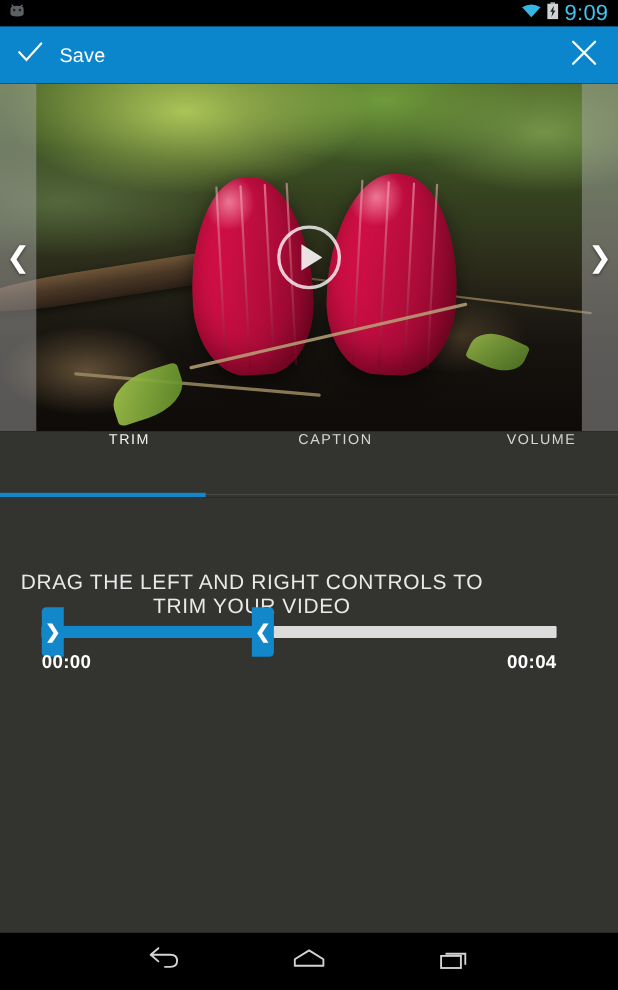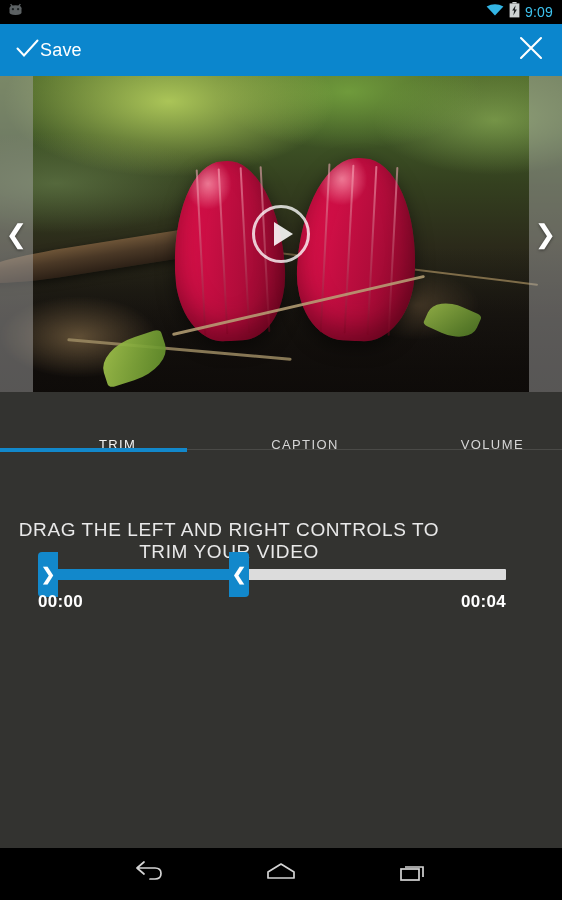--- a/index.html
+++ b/index.html
@@ -15,32 +15,32 @@
   .statusbar {
     position: absolute; left: 0; top: 0; width: 562px; height: 24px;
     background: #000; display: flex; align-items: center;
   }
   .sb-left { padding-left: 7px; display: flex; align-items: center; }
   .sb-right {
     margin-left: auto; padding-right: 9px;
     display: flex; align-items: center; gap: 5px;
   }
   .sb-clock {
-    color: #3ec3ef; font-size: 14px; letter-spacing: .2px;
+    color: #3ec3ef; font-size: 20px; letter-spacing: .2px;
     font-family: "Liberation Sans", sans-serif;
   }
 
   
   .appbar {
     position: absolute; left: 0; top: 24px; width: 562px; height: 52px;
     background: #0b86cd; display: flex; align-items: center;
   }
   .appbar-left { display: flex; align-items: center; padding-left: 15px; }
   .save-label {
-    color: #ffffff; font-size: 18px; letter-spacing: .2px;
+    color: #ffffff; font-size: 18px; margin-left: 14px; letter-spacing: .2px;
   }
   .appbar-close { margin-left: auto; padding-right: 18px; display: flex; align-items: center; }
 
   
   .preview {
     position: absolute; left: 0; top: 76px; width: 562px; height: 316px;
     overflow: hidden; background: #2d2a22;
   }
   .photo { position: absolute; inset: 0; }
   
@@ -130,21 +130,21 @@
     border-top: 12px solid transparent;
     border-bottom: 12px solid transparent;
   }
 
   
   .tabbar {
     position: absolute; left: 0; top: 392px; width: 562px; height: 60px;
     background: #333330; display: flex;
   }
   .tab {
-    flex: 1 1 0; display: flex; align-items: flex-end; justify-content: center;
+    flex: 1 1 0; display: flex; align-items: flex-start; justify-content: center;
     color: #d6d6d6; font-size: 13px; letter-spacing: 1.4px; margin-left: 48px;
   }
   .tab.active { color: #f2f2f2; }
   .tab-underline-track {
     position: absolute; left: 0; top: 449px; width: 562px; height: 1px;
     background: #4a4a47;
   }
   .tab-underline {
     position: absolute; left: 0; top: 448px; width: 187px; height: 4px;
     background: #1288cb;

